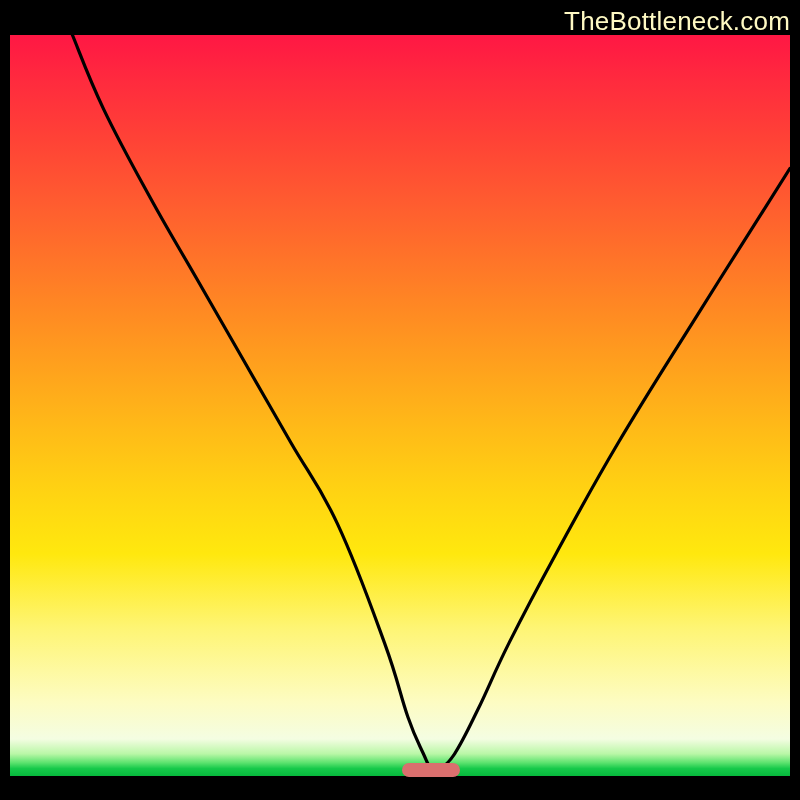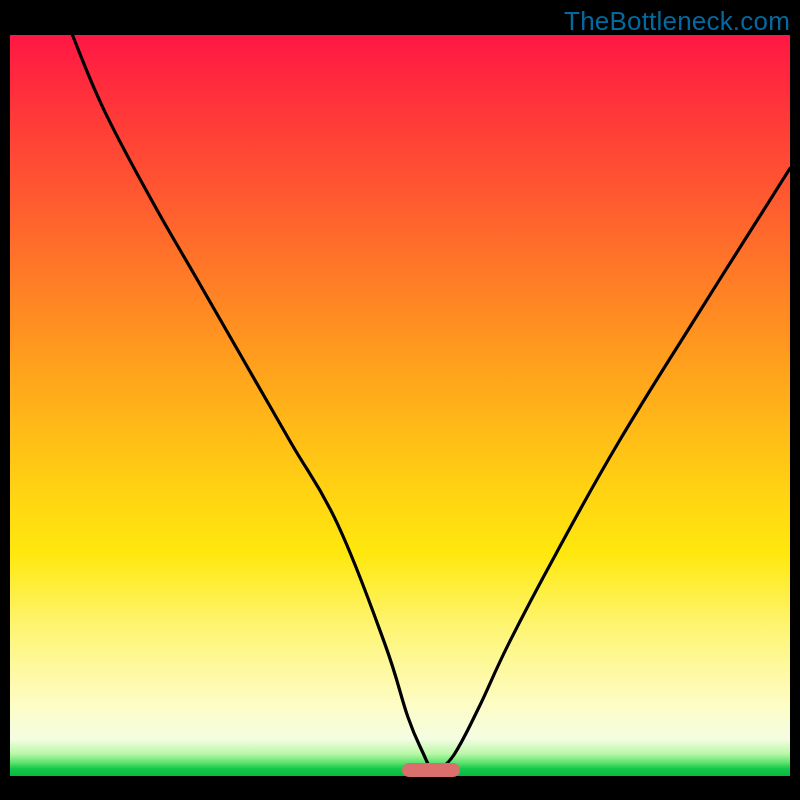--- a/index.html
+++ b/index.html
@@ -16,21 +16,21 @@
     width: 800px;
     height: 800px;
     background: #000;
   }
   .watermark {
     position: absolute;
     top: 6px;
     right: 10px;
     font-size: 26px;
     font-weight: 400;
-    color: #0369a1;
+    color: #fef9c3;
     letter-spacing: 0.2px;
     z-index: 20;
   }
   
   .plot {
     position: absolute;
     left: 10px;
     right: 10px;
     top: 35px;
     bottom: 24px;

